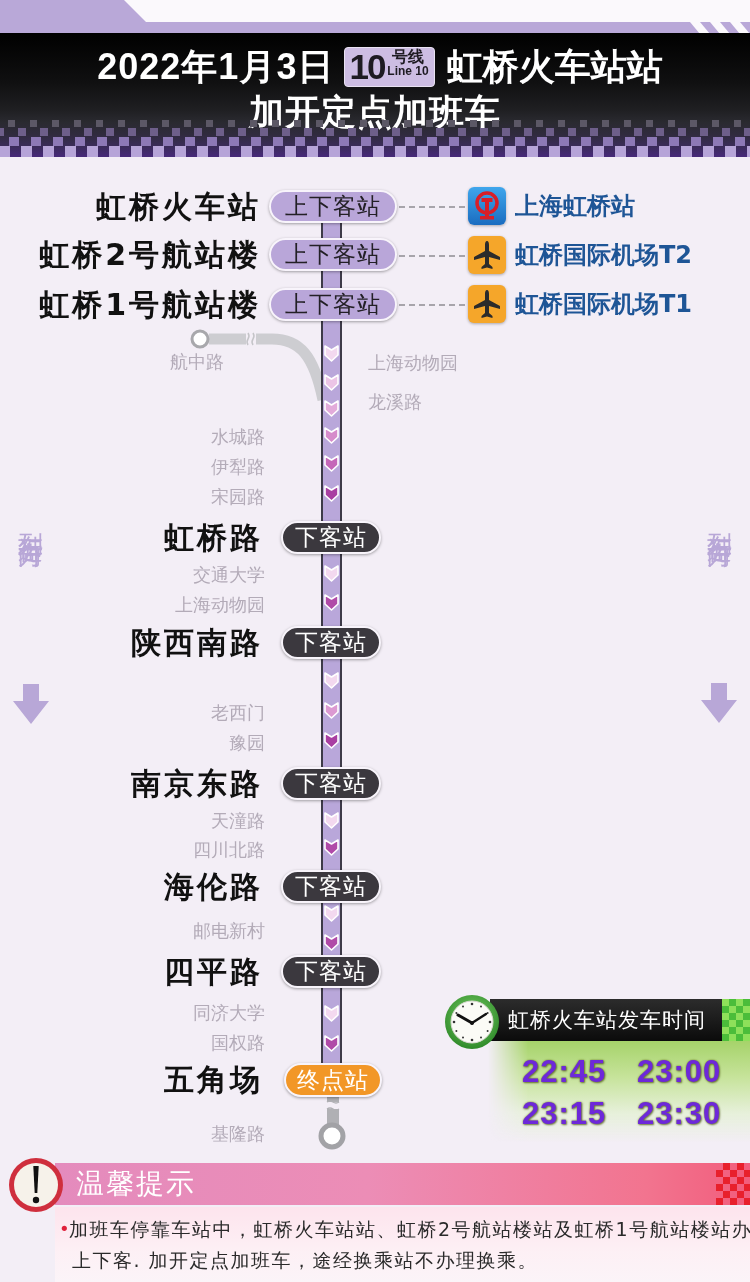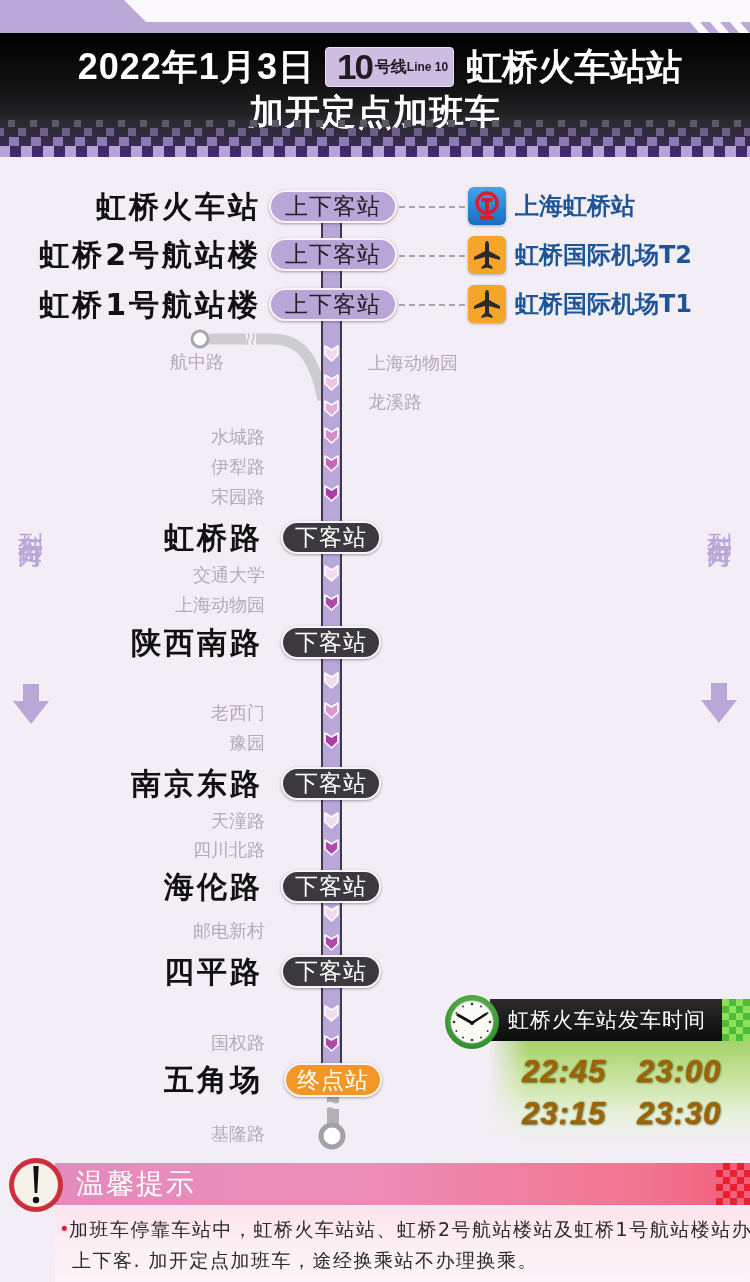--- a/index.html
+++ b/index.html
@@ -3,23 +3,23 @@
 <meta charset="utf-8">
 <style>
   html,body{margin:0;padding:0;background:#f3eef6;}
   #page{position:relative;width:750px;height:1282px;overflow:hidden;background:#f3eef6;font-family:"DejaVu Sans",sans-serif;white-space:nowrap;}
   .abs{position:absolute;}
   
   .hdr{position:absolute;left:0;top:33px;width:750px;height:124px;
     background:linear-gradient(180deg,#000 0%,#101011 40%,#1f1f22 62%,#2a2a30 72%,#302b3e 82%,#3a2c58 91%,#47297a 100%);}
   .hdr-line1{position:absolute;left:5px;top:12px;width:750px;height:44px;display:flex;justify-content:center;align-items:center;color:#fff;font-weight:bold;font-size:36px;}
   .hdr-date{font-family:"Liberation Sans",sans-serif;letter-spacing:1px;}
-  .badge{display:flex;height:40px;margin:0 12px 0 10px;padding:0 5px 0 11px;background:#cdbde3;border:1px solid #e9e2f2;border-radius:4px;color:#1e1b22;box-sizing:border-box;}
+  .badge{display:flex;height:40px;margin:0 12px 0 10px;padding:0 5px 0 4px;background:#cdbde3;border:1px solid #e9e2f2;border-radius:4px;color:#1e1b22;box-sizing:border-box;}
   .badge-num{font-family:"Liberation Sans",sans-serif;font-size:35px;font-weight:bold;letter-spacing:-2px;line-height:38px;}
-  .badge-right{display:flex;flex-direction:row;align-items:center;margin-left:3px;}
+  .badge-right{display:flex;flex-direction:column;align-items:center;margin-left:3px;}
   .badge-cn{font-size:16px;font-weight:bold;line-height:18px;}
   .badge-en{font-family:"Liberation Sans",sans-serif;font-size:12px;font-weight:bold;line-height:11px;}
   .hdr-line2{position:absolute;left:0;top:58px;width:750px;text-align:center;color:#fff;font-weight:bold;font-size:35px;letter-spacing:1px;line-height:42px;}
   .ck{position:absolute;left:0;width:750px;background-repeat:repeat-x;background-size:22px 100%;}
   .ck1{top:87px;height:7px;background-image:linear-gradient(90deg,#5c5866 0 7px,transparent 7px);background-position:8px 0;}
   .ck2{top:95px;height:8px;background-image:linear-gradient(90deg,#6e5f8a 0 8px,transparent 8px);background-position:18px 0;}
   .ck3{top:104px;height:9px;background-image:linear-gradient(90deg,#8d79b6 0 10px,transparent 10px);background-position:9px 0;}
   .ck4{top:113px;height:11px;background-image:linear-gradient(90deg,#b6a4d8 0 11px,transparent 11px);background-position:21px 0;}
   
   .track{position:absolute;left:321px;top:205px;width:21px;height:876px;background:#b9a7da;border-left:2px solid #3d3a48;border-right:2px solid #3d3a48;box-sizing:border-box;z-index:2;}
@@ -37,21 +37,21 @@
   .tlabel{position:absolute;left:515px;font-size:24px;font-weight:bold;color:#1e5596;line-height:38px;}
   .dir{position:absolute;top:513px;width:30px;writing-mode:vertical-rl;text-orientation:upright;font-size:25px;letter-spacing:2px;color:#b8a7d7;}
   
   .tt-green{position:absolute;left:488px;top:1041px;width:262px;height:102px;
     background:linear-gradient(180deg,#a6d36a 0%,#c6e39a 35%,#e6f0d9 70%,rgba(243,238,246,0) 100%);
     -webkit-mask-image:linear-gradient(90deg,transparent 0,#000 40px);mask-image:linear-gradient(90deg,transparent 0,#000 40px);}
   .tt-banner{position:absolute;left:490px;top:999px;width:260px;height:42px;background:linear-gradient(180deg,#2c2c2c,#0b0b0b);}
   .tt-check{position:absolute;left:722px;top:999px;width:28px;height:42px;background:repeating-conic-gradient(#4bbd3a 0 25%,#8ee05a 0 50%) 0 0/14px 14px;}
   .tt-title{position:absolute;left:508px;top:999px;line-height:42px;font-size:21px;color:#fff;letter-spacing:1px;}
   .tt-times{position:absolute;left:522px;top:1054px;display:grid;grid-template-columns:115px 115px;grid-auto-rows:42px;}
-  .tt-time{font-family:"Liberation Sans",sans-serif;font-size:31px;font-weight:bold;font-style:italic;color:#a16207;letter-spacing:1px;text-shadow:0 0 2px #6b7a22,1px 1px 2px rgba(70,80,20,.7);}
+  .tt-time{font-family:"Liberation Sans",sans-serif;font-size:31px;font-weight:bold;color:#6d28d9;letter-spacing:1px;text-shadow:0 0 2px #6b7a22,1px 1px 2px rgba(70,80,20,.7);}
   
   .nt-banner{position:absolute;left:55px;top:1163px;width:695px;height:42px;background:linear-gradient(90deg,#e48bbd 0%,#ec8db6 45%,#f2748f 85%,#f25d7c 100%);}
   .nt-check{position:absolute;left:716px;top:1163px;width:34px;height:42px;background:repeating-conic-gradient(#e8202c 0 25%,transparent 0 50%) 0 0/14px 14px;}
   .nt-title{position:absolute;left:76px;top:1163px;line-height:42px;font-size:28px;color:#fff;letter-spacing:2px;}
   .nt-box{position:absolute;left:55px;top:1207px;width:695px;height:75px;background:linear-gradient(180deg,#fde4ed 0%,#fdf0f5 60%,#fbf4f8 100%);}
   .nt-bullet{position:absolute;left:59px;top:1217px;font-size:18px;color:#e0203a;line-height:24px;}
   .nt-line{position:absolute;font-size:19px;color:#2a2a2a;line-height:24px;letter-spacing:1.5px;}
 </style>
 </head>
 <body>
@@ -224,20 +224,21 @@
   <div class="sname" style="top:840px">四川北路</div>
 
   <div class="mname" style="top:870px">海伦路</div>
   <div class="pill alight" style="top:870px">下客站</div>
 
   <div class="sname" style="top:921px">邮电新村</div>
 
   <div class="mname" style="top:955px">四平路</div>
   <div class="pill alight" style="top:955px">下客站</div>
 
+  <div class="sname" style="top:1003px">同济大学</div>
   <div class="sname" style="top:1033px">国权路</div>
 
   <div class="mname" style="top:1063px;line-height:34px">五角场</div>
   <div class="pill term" style="top:1063px">终点站</div>
 
   <div class="sname" style="top:1124px">基隆路</div>
 
   <div class="tt-green"></div>
   <div class="tt-banner"></div>
   <div class="tt-check"></div>

